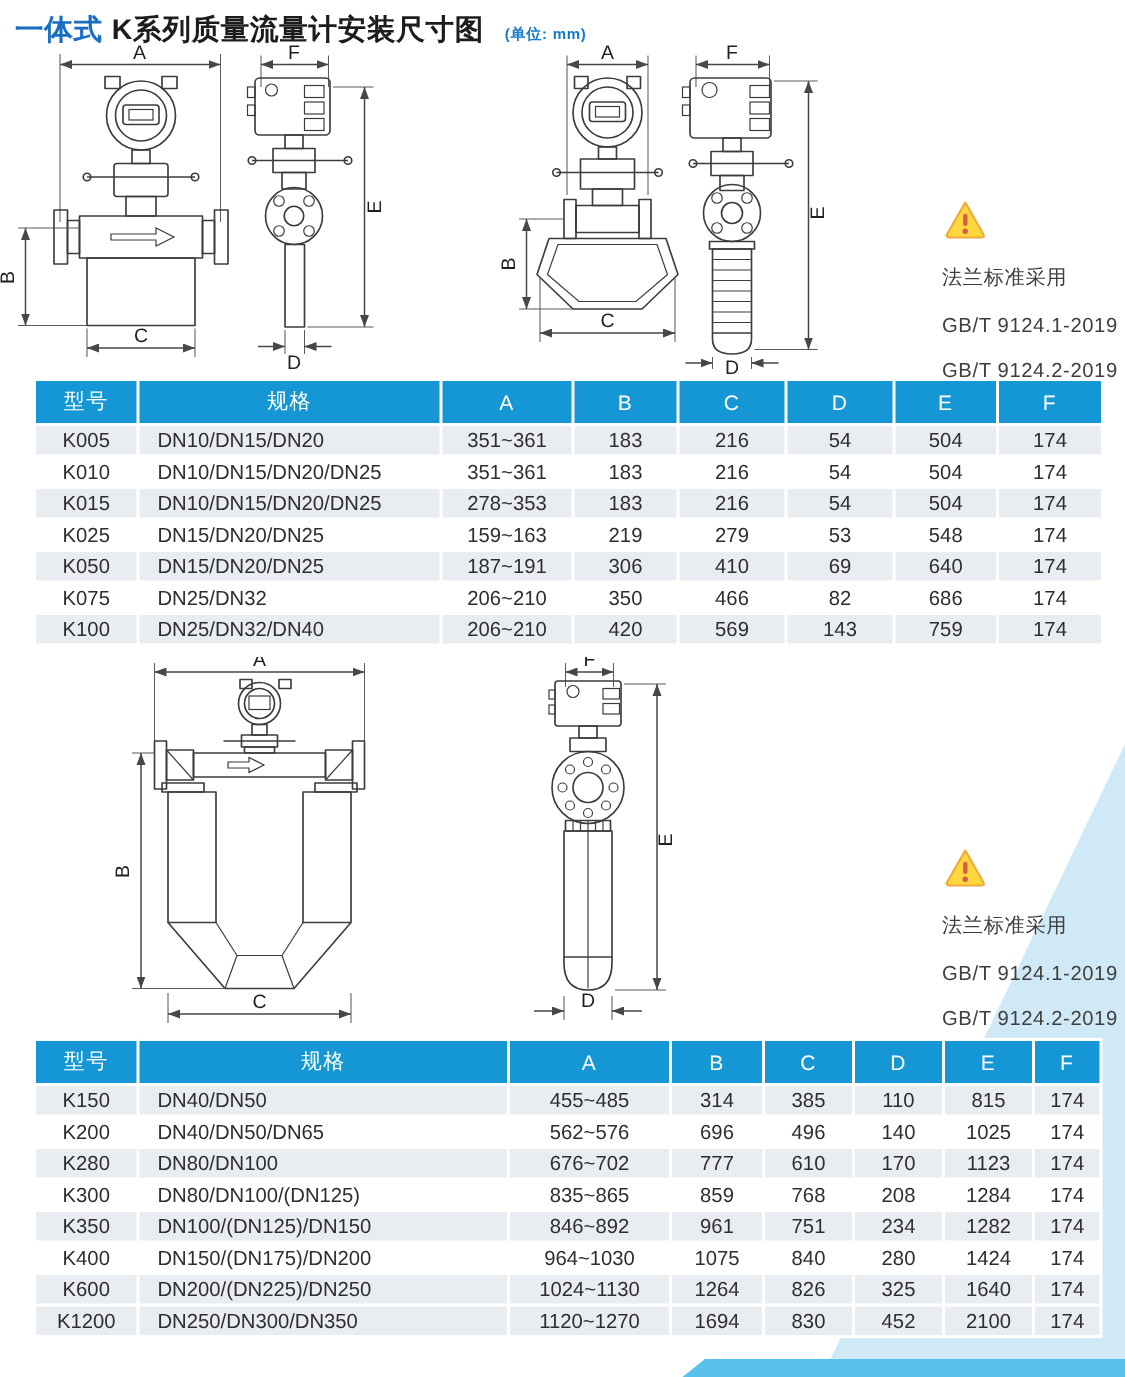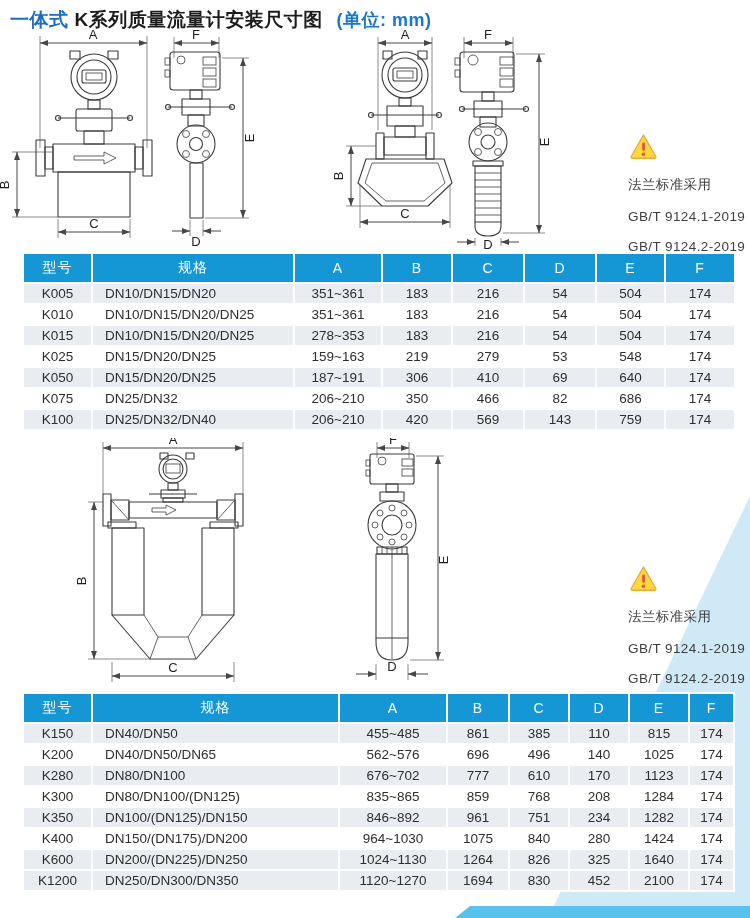--- a/index.html
+++ b/index.html
@@ -10,21 +10,21 @@
   }
   .page{position:absolute;left:0;top:0;width:750px;height:918px;}
 
   
   .bg-band{position:absolute;left:0;top:0;width:750px;height:918px;pointer-events:none;}
 
   
   .title{position:absolute;left:10px;top:7px;margin:0;font-size:19px;font-weight:bold;
          letter-spacing:.5px;color:#1c1c1c;white-space:nowrap;}
   .title .brand{color:#1a6ec2;margin-right:6px;}
-  .title .unit{color:#1a78c8;font-size:18px;font-weight:600;margin-left:8px;letter-spacing:.5px;}
+  .title .unit{color:#1a78c8;font-size:10px;font-weight:600;margin-left:8px;letter-spacing:.5px;}
 
   
   .diagrams{position:absolute;left:0;}
   #diag1{top:30px;width:750px;height:220px;}
   #diag2{top:438px;width:750px;height:252px;}
   .o{fill:none;stroke:#3c3c3c;stroke-width:1.1;stroke-linejoin:round;}
   .thin{fill:none;stroke:#3c3c3c;stroke-width:.8;}
   .ext{stroke:#5a5a5a;stroke-width:.7;}
   .dim{stroke:#474747;stroke-width:1;}
   .lbl{font-size:13px;fill:#1f1f1f;text-anchor:middle;font-family:"Liberation Sans","DejaVu Sans",sans-serif;}
@@ -452,21 +452,21 @@
           <th>D</th>
           <th>E</th>
           <th>F</th>
         </tr>
       </thead>
       <tbody>
         <tr class="alt">
           <td class="c-model">K150</td>
           <td class="c-spec">DN40/DN50</td>
           <td class="c-num">455~485</td>
-          <td class="c-num">861</td>
+          <td class="c-num">314</td>
           <td class="c-num">385</td>
           <td class="c-num">110</td>
           <td class="c-num">815</td>
           <td class="c-num">174</td>
         </tr>
         <tr>
           <td class="c-model">K200</td>
           <td class="c-spec">DN40/DN50/DN65</td>
           <td class="c-num">562~576</td>
           <td class="c-num">696</td>

